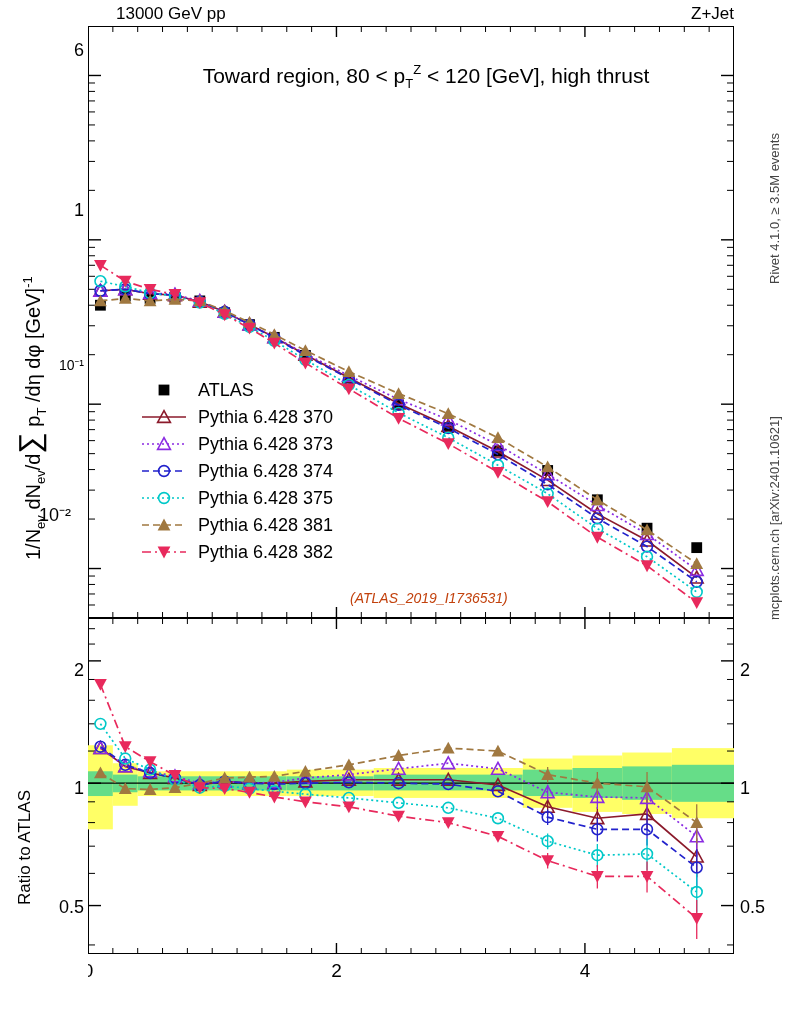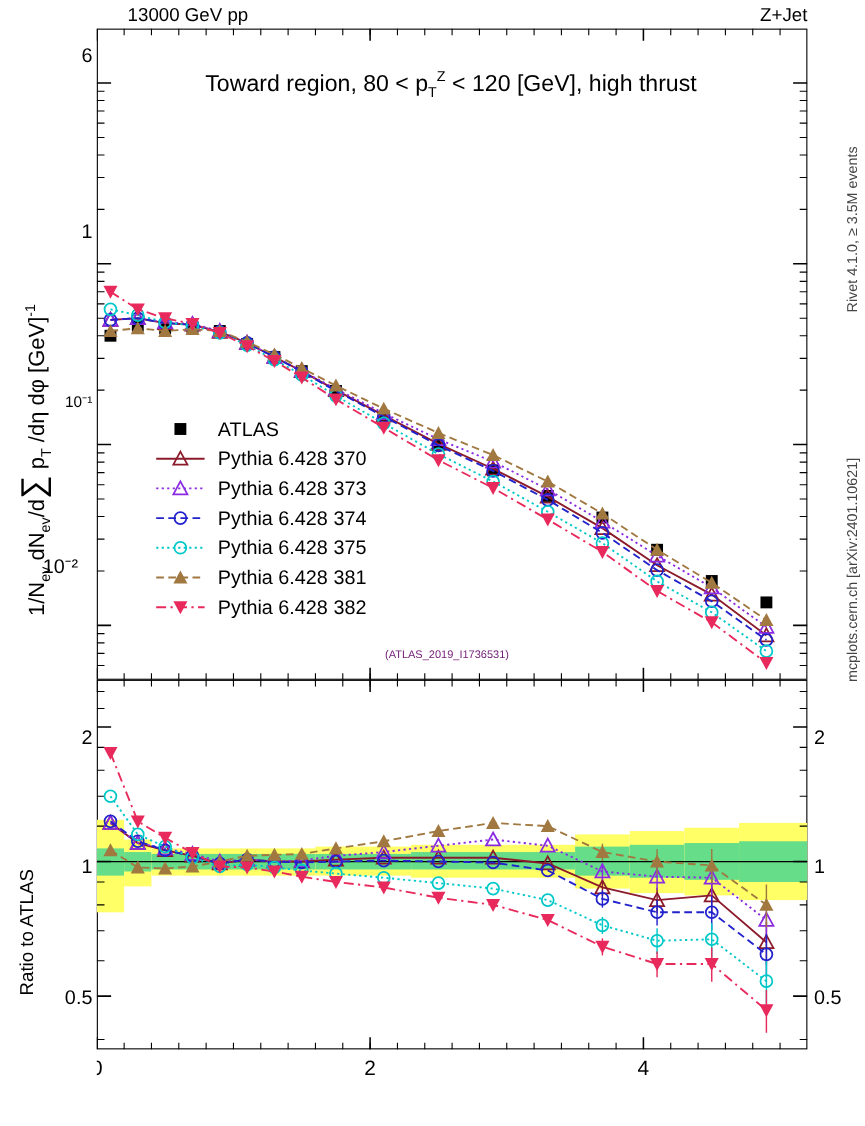--- a/index.html
+++ b/index.html
@@ -6,21 +6,21 @@
   body{width:786px;height:1024px;font-family:"Liberation Sans",sans-serif;color:#000;}
   #root{position:relative;width:786px;height:1024px;overflow:hidden;}
   .abs{position:absolute;}
   .hdr{font-size:17px;}
   #hdr-left{left:116px;top:4px;}
   #hdr-right{right:52px;top:4px;}
   
   #main-frame{left:88px;top:26px;width:646px;height:592px;border:1.4px solid #000;box-sizing:border-box;}
   #ratio-frame{left:88px;top:618px;width:646px;height:336px;border:1.4px solid #000;box-sizing:border-box;}
   .right-side{position:absolute;font-size:13px;color:#444;writing-mode:vertical-rl;transform:rotate(180deg);}
-  .watermark{position:absolute;color:#701a75;font-size:10px;}
+  .watermark{position:absolute;color:#c2410c;font-size:14px;font-style:italic;}
   svg{display:block;}
 </style>
 </head>
 <body>
 
 <div id="root">
 
   <div class="abs hdr" id="hdr-left">13000 GeV pp</div>
   <div class="abs hdr" id="hdr-right">Z+Jet</div>
 
@@ -285,21 +285,21 @@
         <polygon points="559.0384615384614,546.1261637087457 565.4384615384614,534.3261637087458 552.6384615384615,534.3261637087458" fill="#e8295c"></polygon>
         <polygon points="608.7307692307692,583.0461086852544 615.1307692307691,571.2461086852544 602.3307692307692,571.2461086852544" fill="#e8295c"></polygon>
       </svg>
   </div>
 
   <div class="abs" style="left:36px;top:40px;width:48px;text-align:right;font-size:18px;">6</div>
   <div class="abs" style="left:40px;top:200px;width:44px;text-align:right;font-size:18px;">1</div>
   <div class="abs" style="left:26px;top:355px;width:58px;text-align:right;font-size:14px;">10⁻¹</div>
   <div class="abs" style="left:26px;top:502px;width:58px;text-align:center;font-size:18px;">10⁻²</div>
 
-  <div class="abs" style="left:120px;top:60px;width:580px;text-align:left;">
+  <div class="abs" style="left:136px;top:60px;width:580px;text-align:left;">
     <svg width="580" height="32" viewBox="0 0 580 32">
       <text x="290" y="23" font-size="21" text-anchor="middle" font-family="Liberation Sans, sans-serif">
         <tspan id="t-pre">Toward region, 80 &lt; p</tspan><tspan font-size="13" dy="5" id="t-sub">T</tspan><tspan font-size="13" dy="-14" id="t-sup">Z</tspan><tspan dy="9" id="t-post"> &lt; 120 [GeV], high thrust</tspan>
       </text>
     </svg>
   </div>
 
   <div class="abs" id="legend" style="left:140px;top:378px;width:290px;">
     <svg width="300" height="200" viewBox="0 0 300 200" id="legend-svg">
         <rect x="18.6" y="6.6" width="10.8" height="10.8" fill="#000000"></rect>

